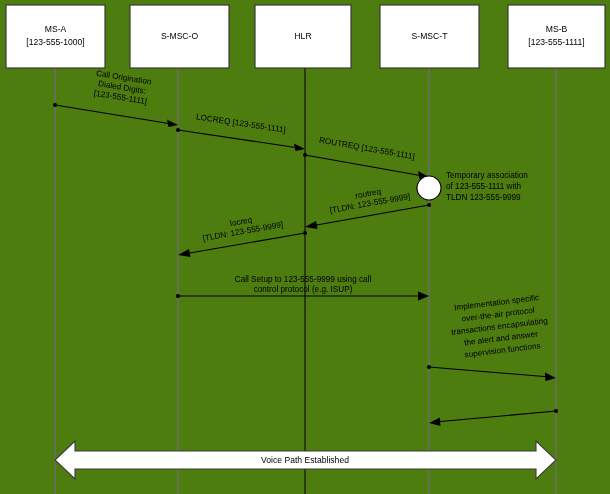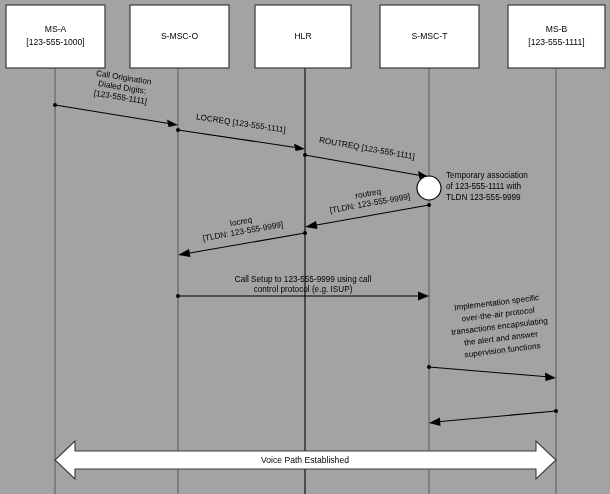--- a/index.html
+++ b/index.html
@@ -7,21 +7,21 @@
     padding: 0;
     background: #ffffff;
   }
   body {
     font-family: "Liberation Sans", sans-serif;
   }
   #canvas {
     position: relative;
     width: 610px;
     height: 494px;
-    background: #a3a3a3;
+    background: #4d7c0f;
     overflow: hidden;
   }
   #diagram-svg {
     position: absolute;
     left: 0;
     top: 0;
     width: 610px;
     height: 494px;
   }
   .lifeline-box {

